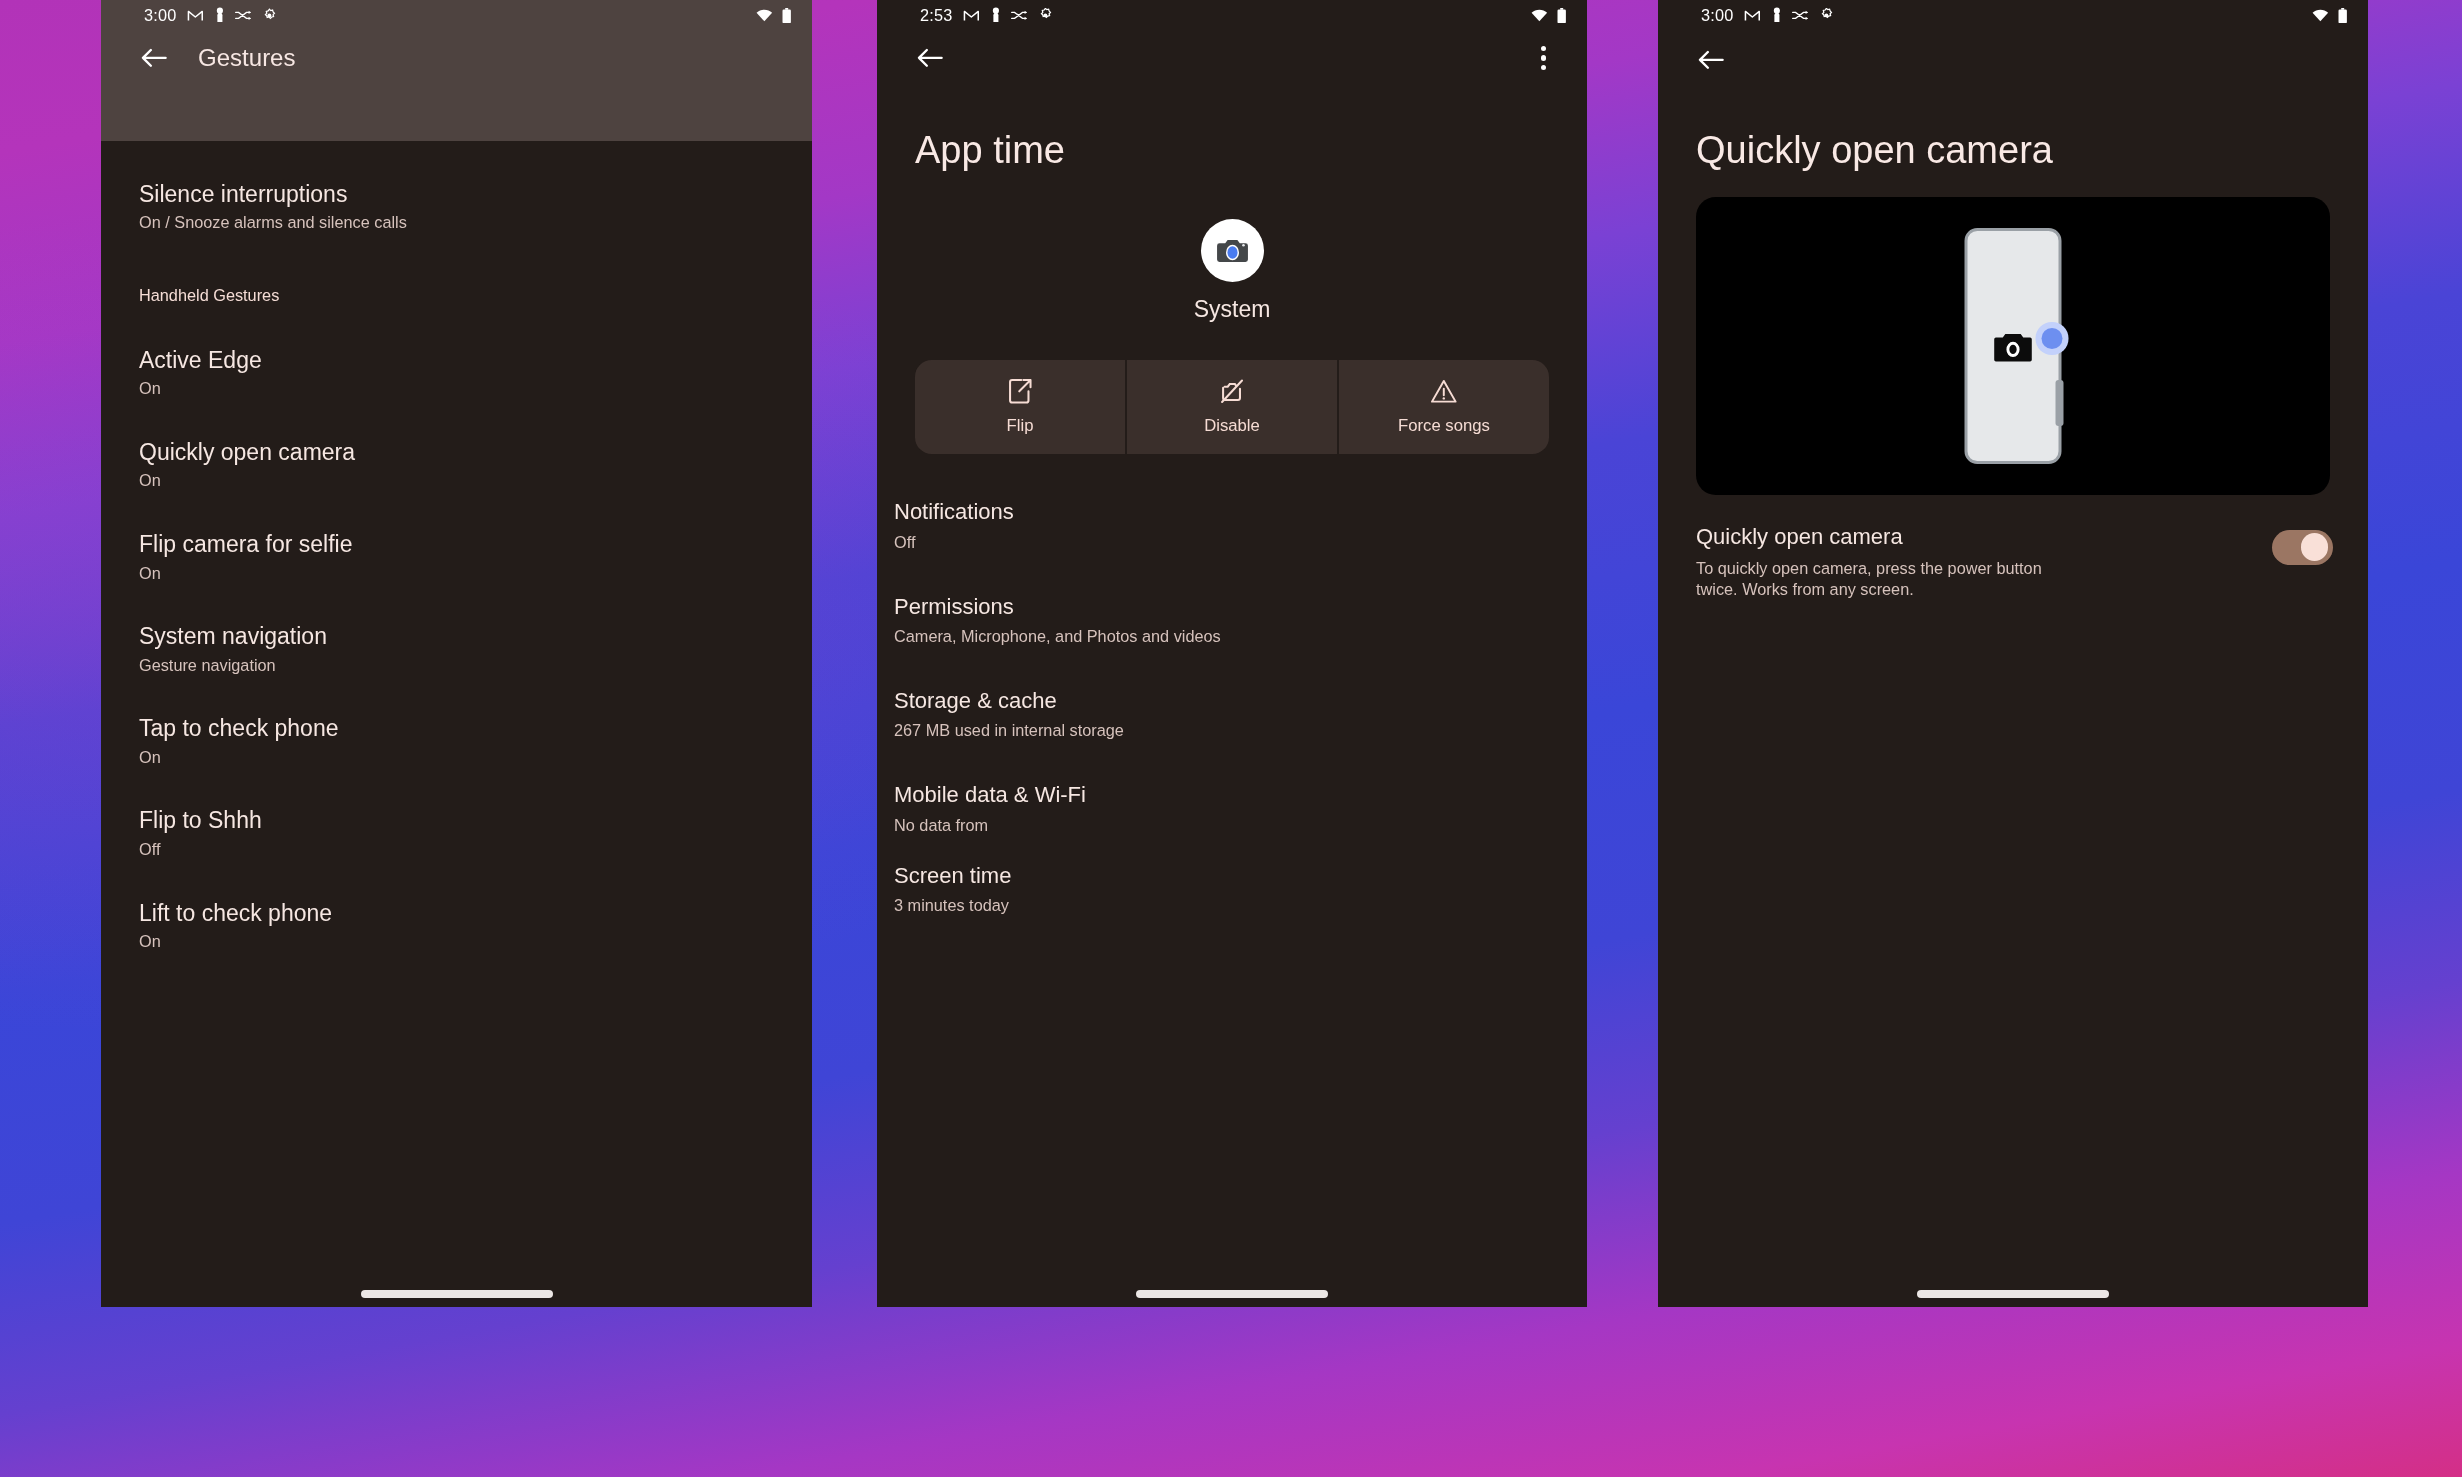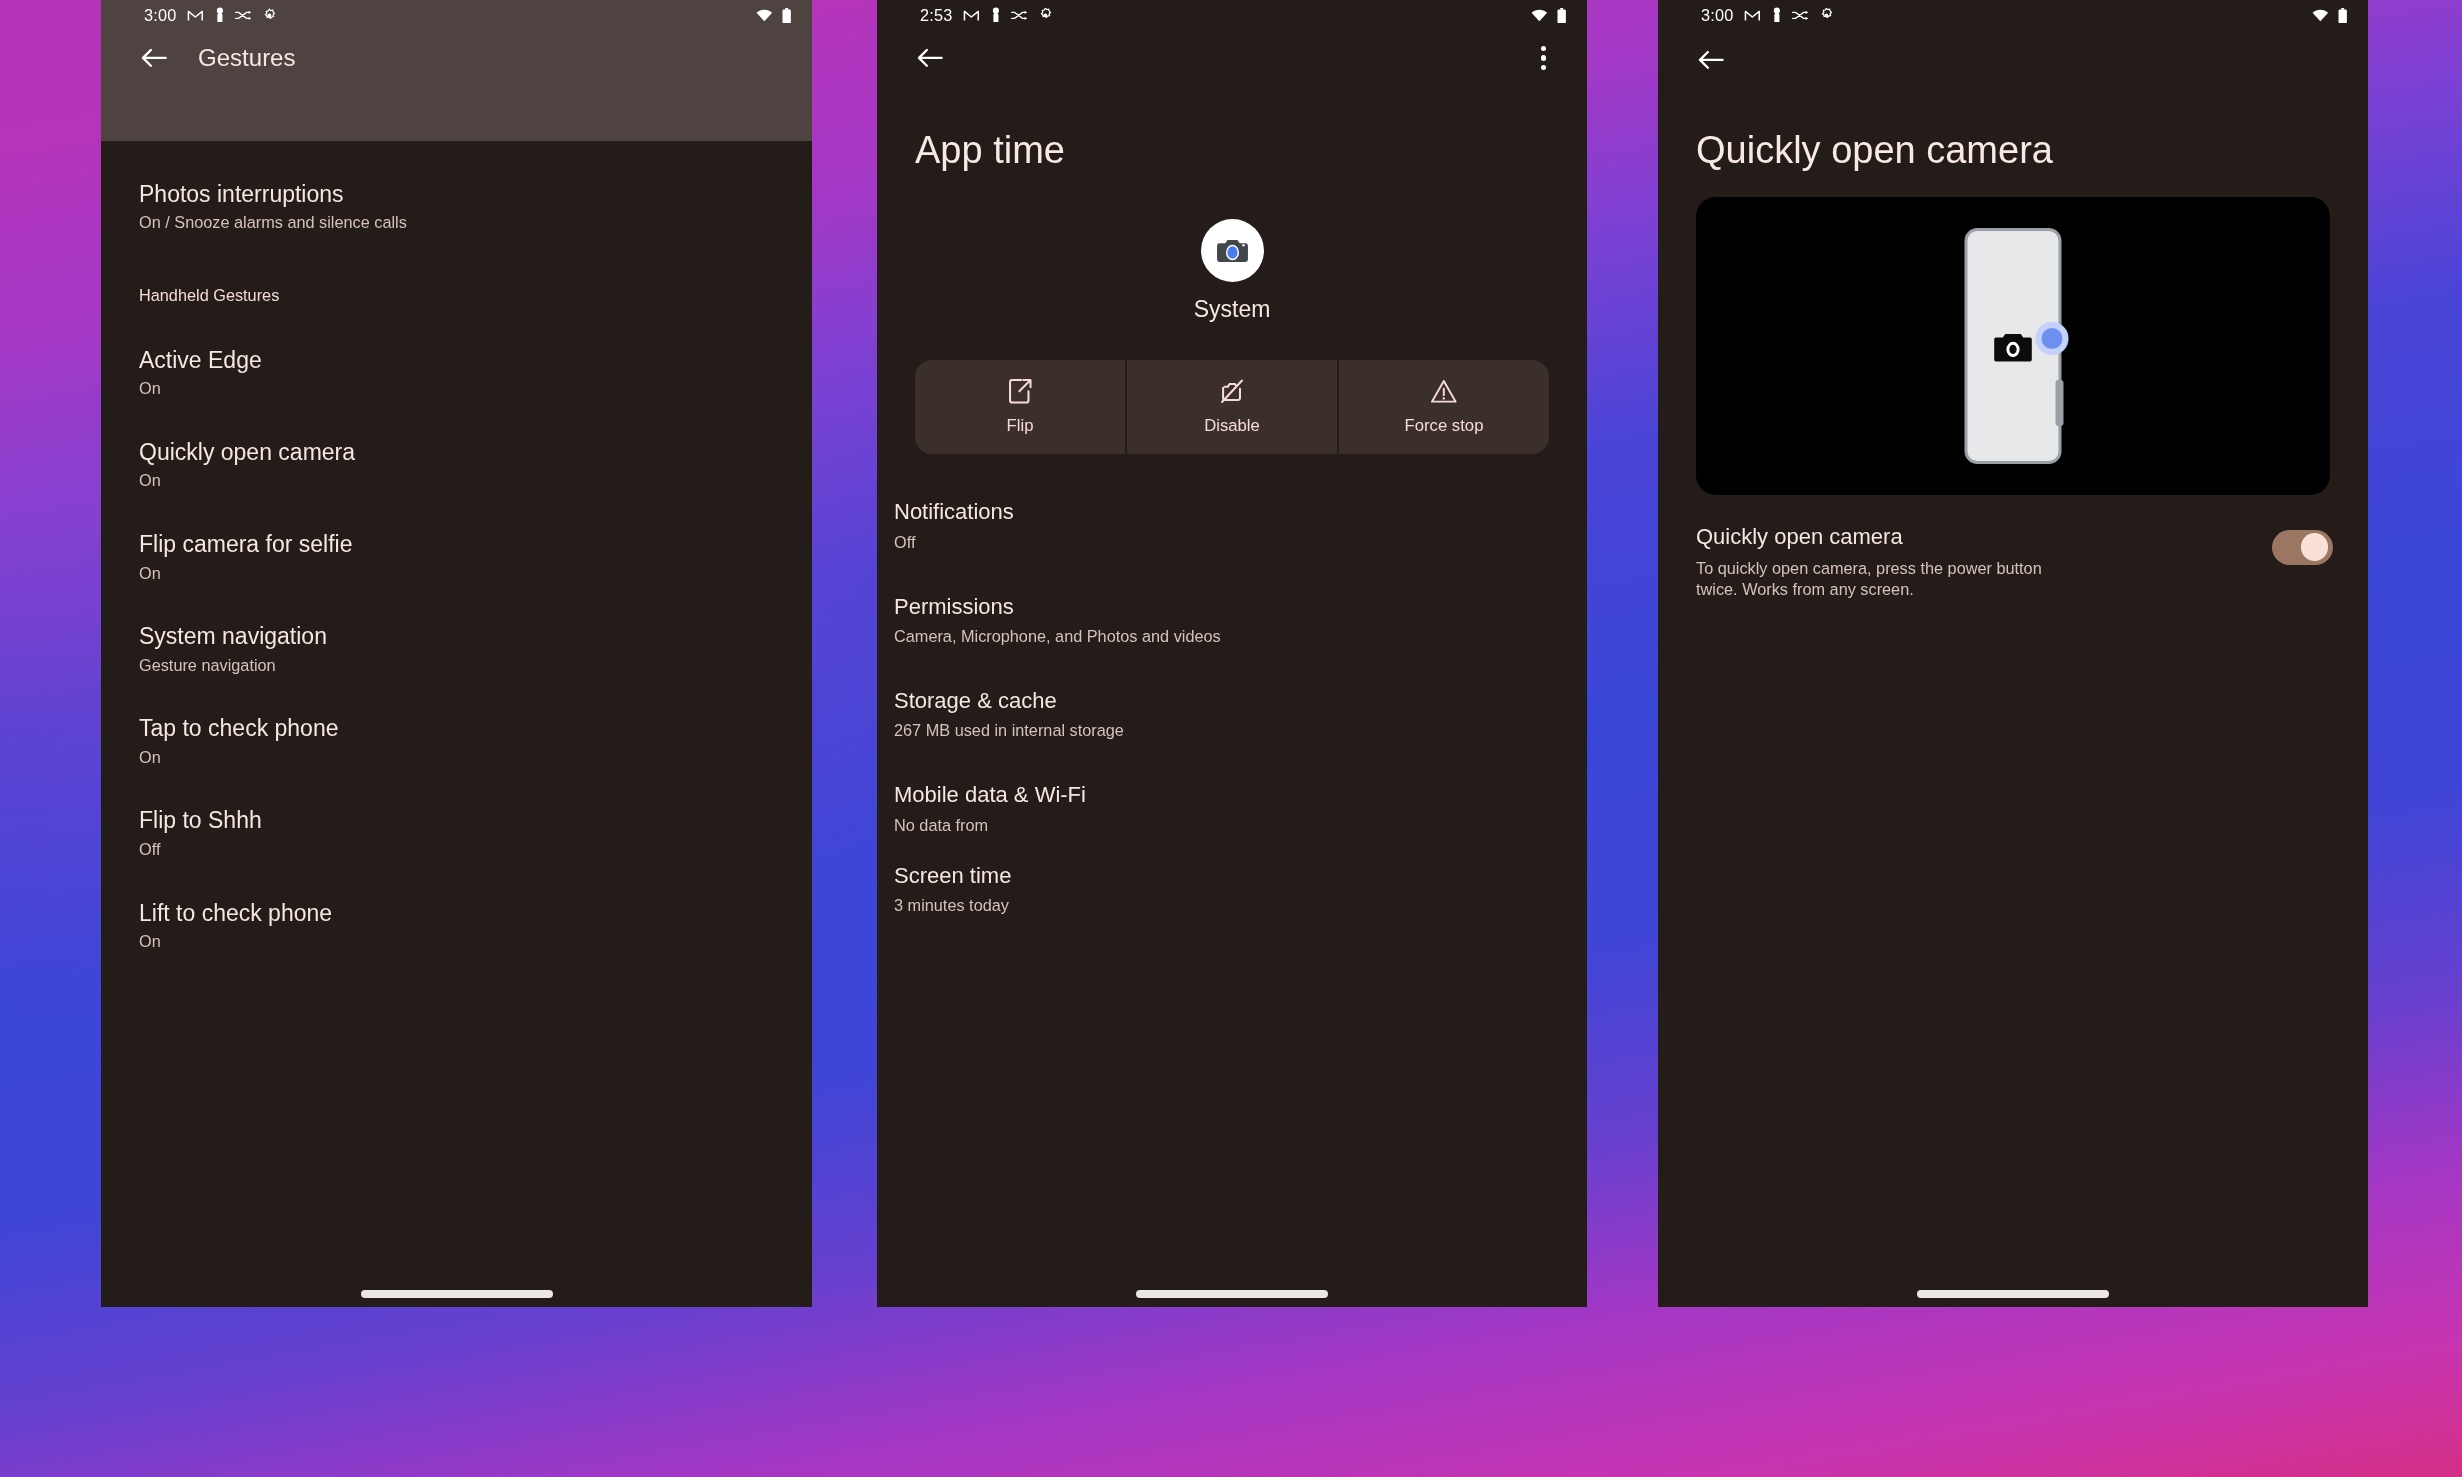--- a/index.html
+++ b/index.html
@@ -284,21 +284,21 @@
         </svg>
     </div>
     <div class="appbar-title">Gestures</div>
   </div>
   <div class="appbar-spacer-1"></div>
 
   <div class="list">
 
 
     <div class="list-item" style="margin-top:40px;">
-      <div class="li-title">Photos interruptions</div>
+      <div class="li-title">Silence interruptions</div>
       <div class="li-sub">On / Snooze alarms and silence calls</div>
     </div>
 
     <div class="section-head" style="margin-top:53px;">Handheld Gestures</div>
 
     <div class="list-item" style="margin-top:42px;">
       <div class="li-title">Active Edge</div>
       <div class="li-sub">On</div>
     </div>
 
@@ -429,21 +429,21 @@
       <span class="action-label">Disable</span>
     </div>
     <div class="action-btn">
       <span class="action-ico">
         <svg width="27.6" height="24.6" viewBox="0 0 28 25">
             <path d="M14 2L26 23H2z" fill="none" stroke="#f6dcd4" stroke-width="2" stroke-linejoin="round"></path>
             <line x1="14" y1="10" x2="14" y2="16.5" stroke="#f6dcd4" stroke-width="2" stroke-linecap="round"></line>
             <circle cx="14" cy="19.7" r="1.2" fill="#f6dcd4"></circle>
           </svg>
       </span>
-      <span class="action-label">Force stop</span>
+      <span class="action-label">Force songs</span>
     </div>
   </div>
 
   <div class="info-list">
     <div class="info-item">
       <div class="info-title">Notifications</div>
       <div class="info-sub">Off</div>
     </div>
     <div class="info-item" style="margin-top:42px;">
       <div class="info-title">Permissions</div>

